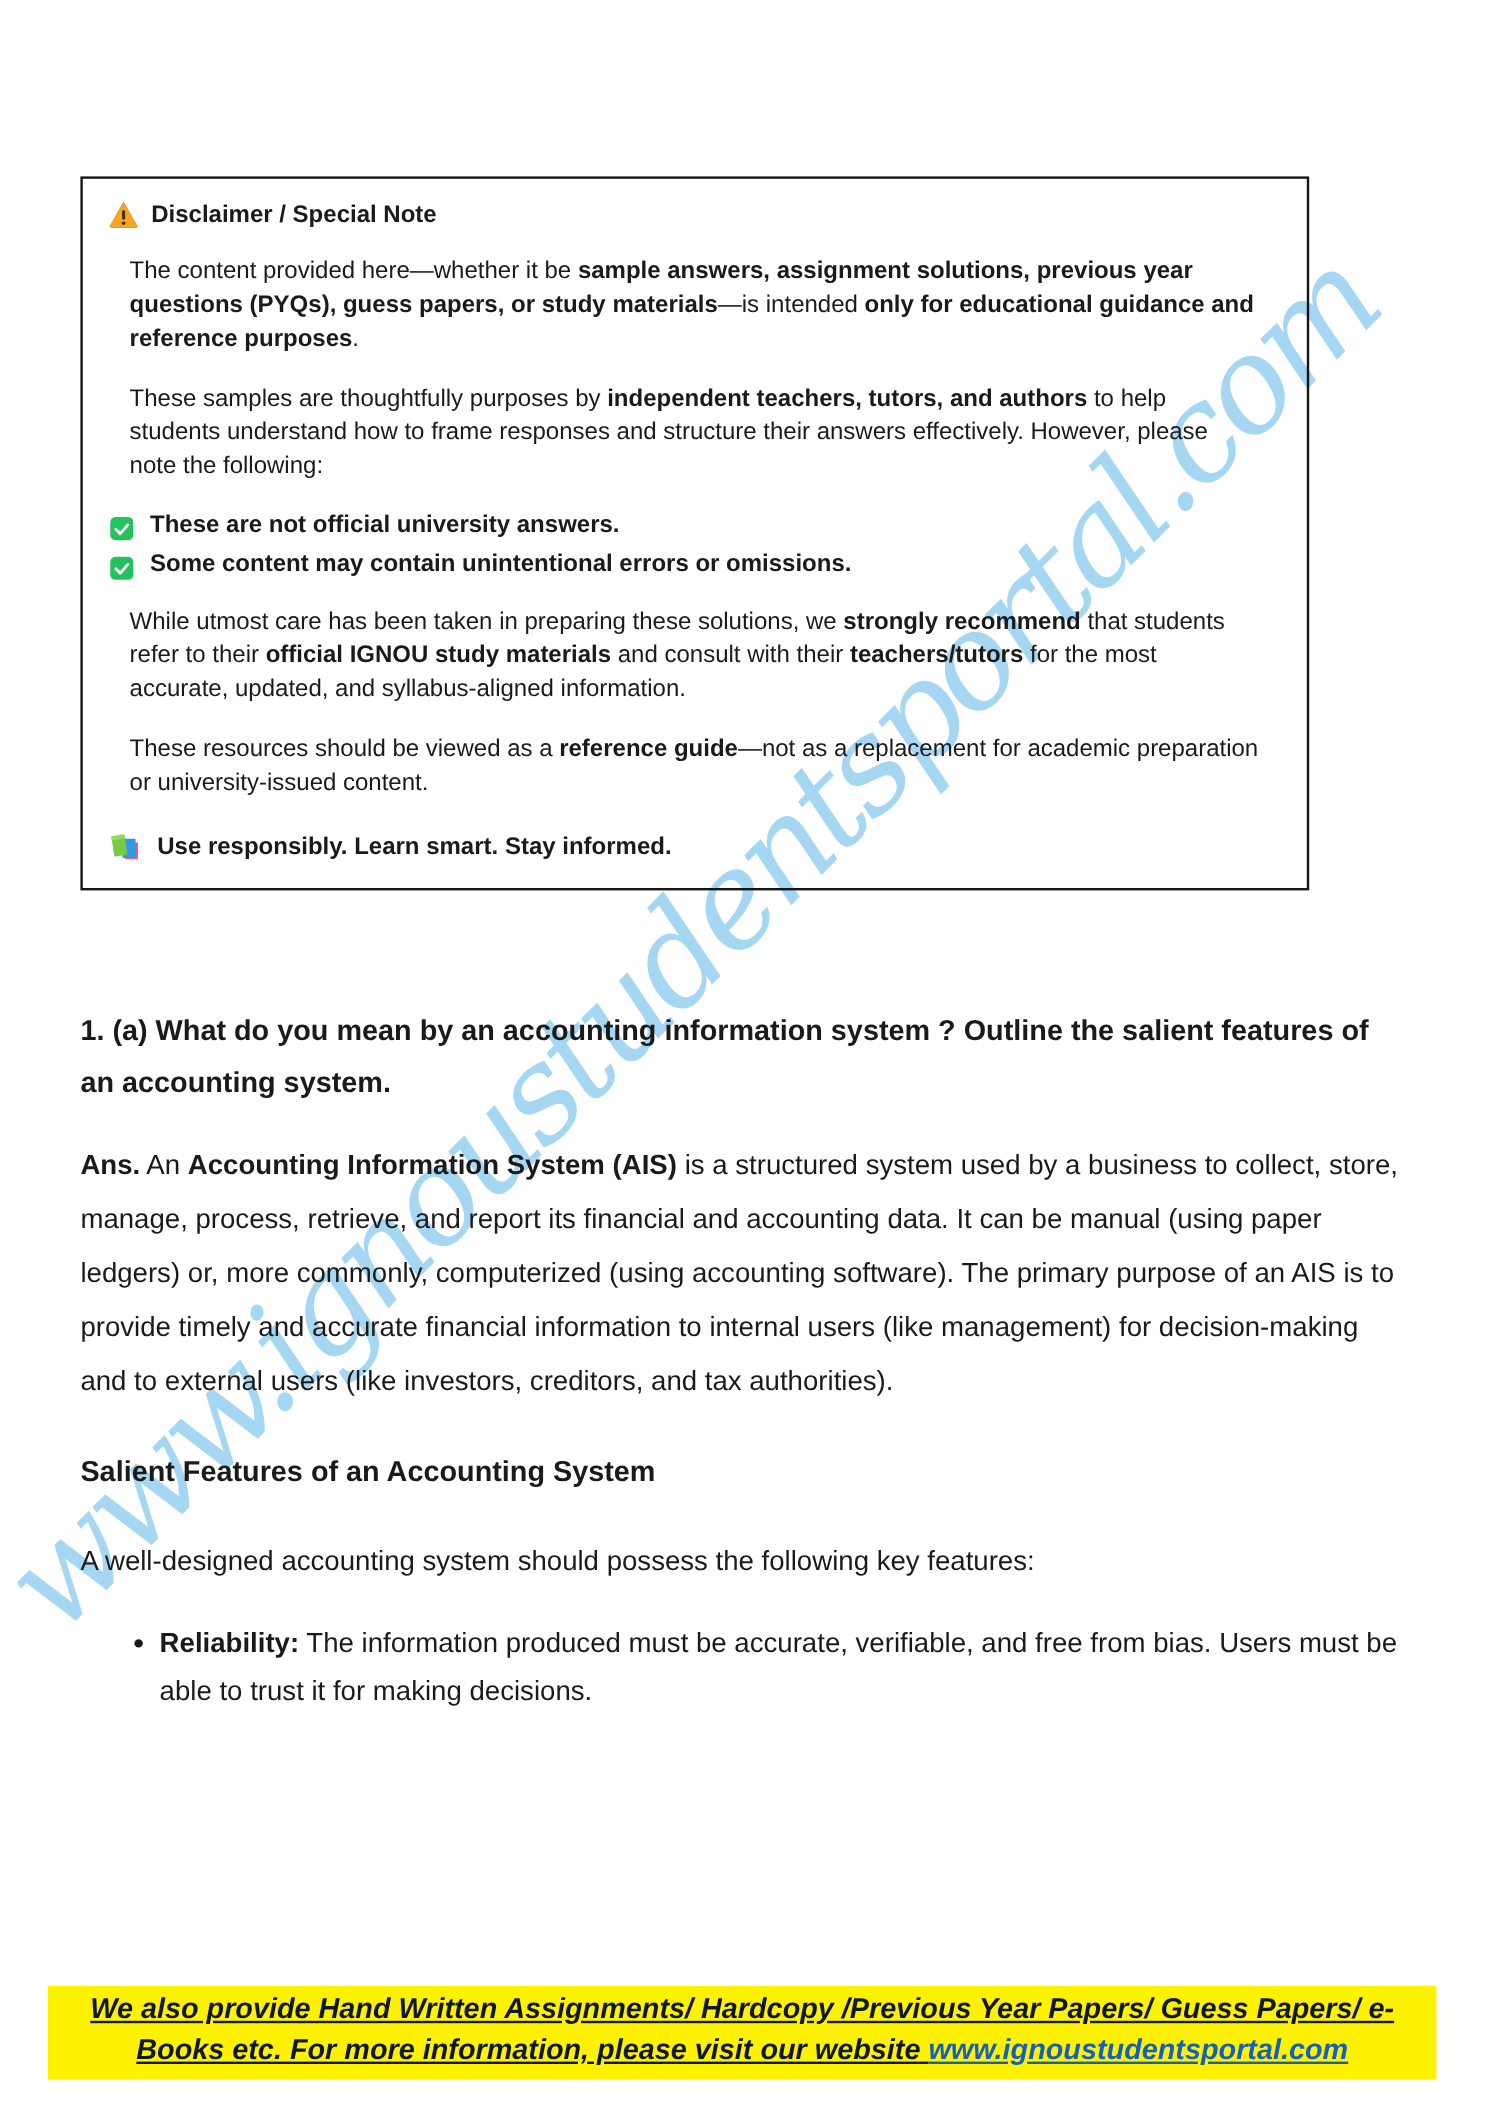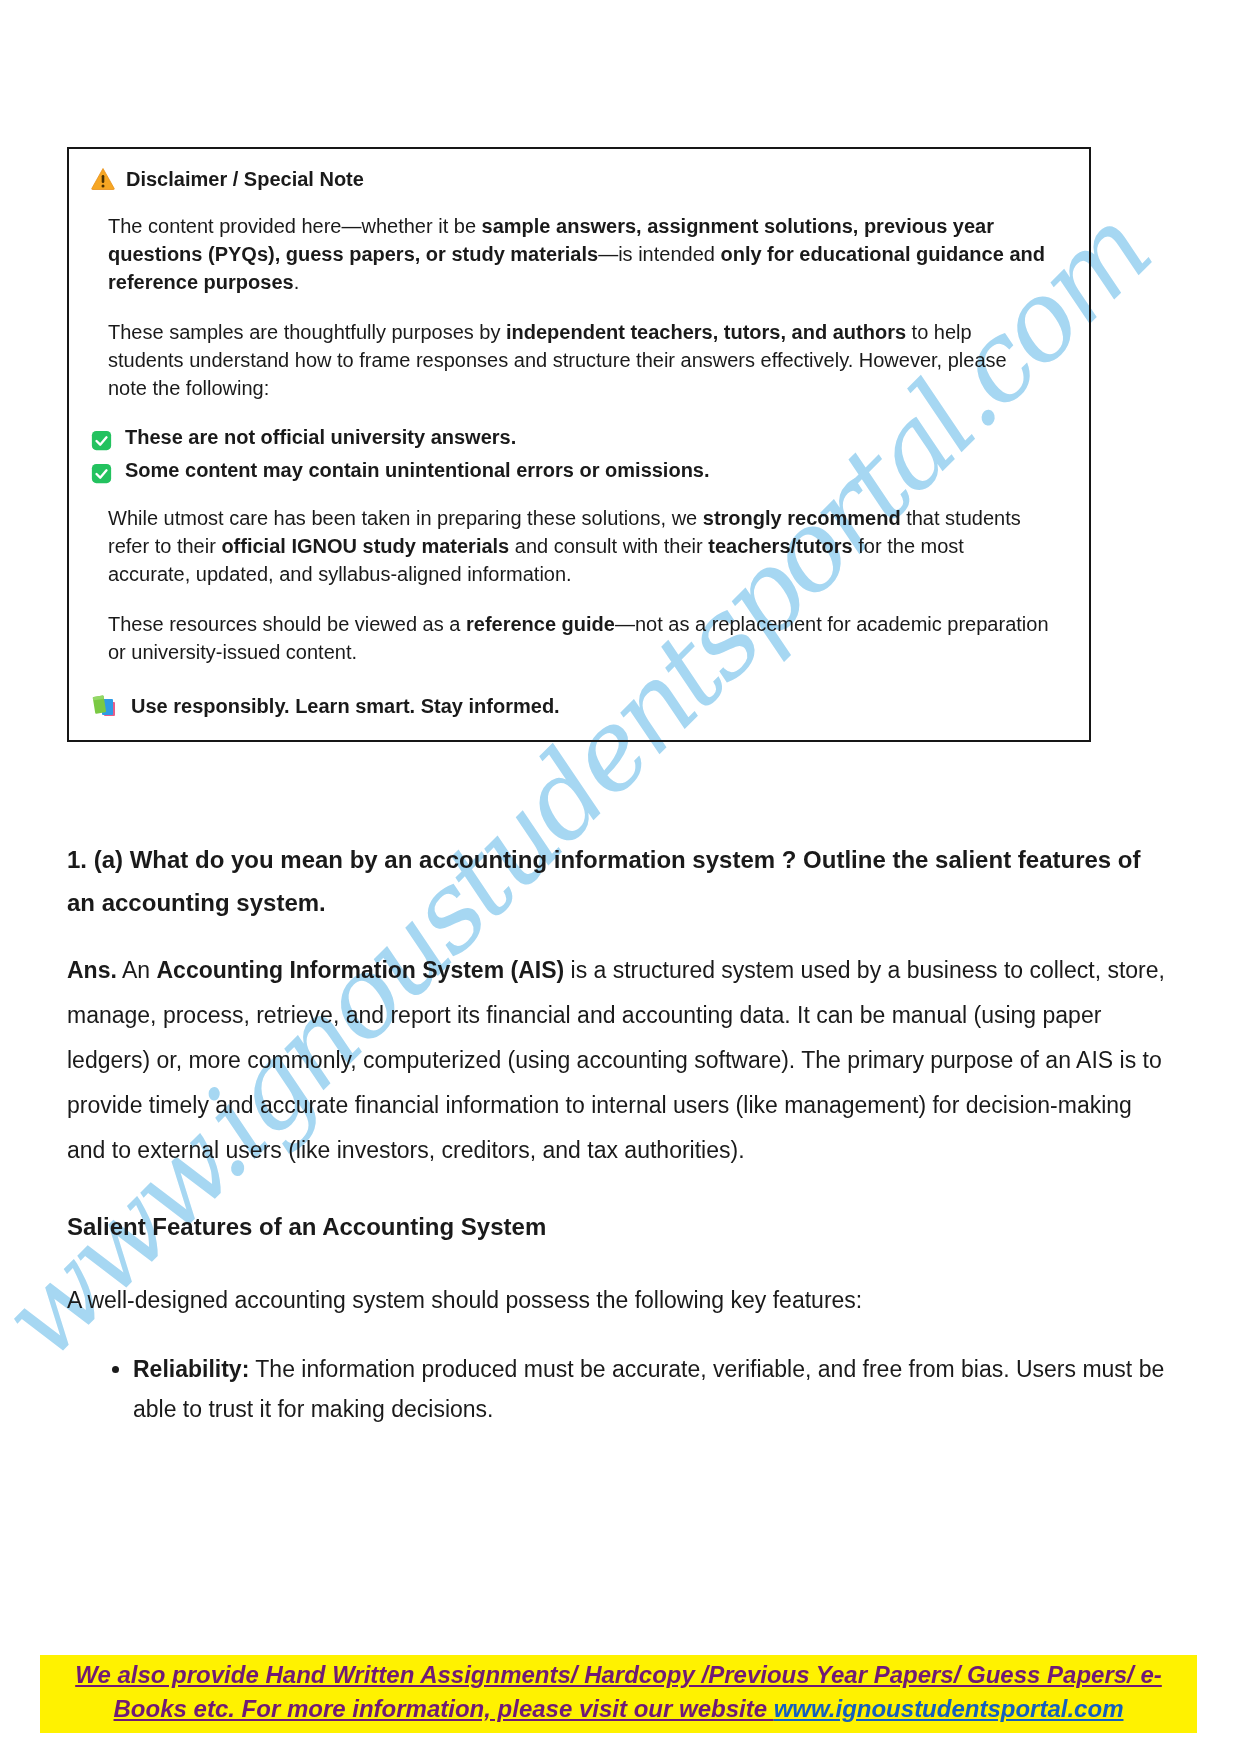--- a/index.html
+++ b/index.html
@@ -37,21 +37,21 @@
   .intro{font-size:23px;line-height:45px;margin:30px 0 0 0;}
   .features{margin:26px 0 0 0;padding:0 0 0 66px;font-size:23px;line-height:40px;}
   .features li{margin:0;}
   
   .promo{
     position:absolute;left:40px;top:1655px;width:1157px;box-sizing:border-box;
     background:#fff200;text-align:center;z-index:2;
     font-style:italic;font-weight:bold;font-size:24px;line-height:34px;
     padding:3px 10px 7px 10px;
   }
-  .promo .red{color:#701a75;text-decoration:underline;margin-top:20px;}
+  .promo .red{color:#0f172a;text-decoration:underline;margin-top:20px;}
   .promo .link{color:#1560bd;text-decoration:underline;cursor:pointer;}
 </style>
 </head>
 <body>
 
 <div class="page">
 
   <div class="watermark">www.ignoustudentsportal.com</div>
 
   <div class="disclaimer">

